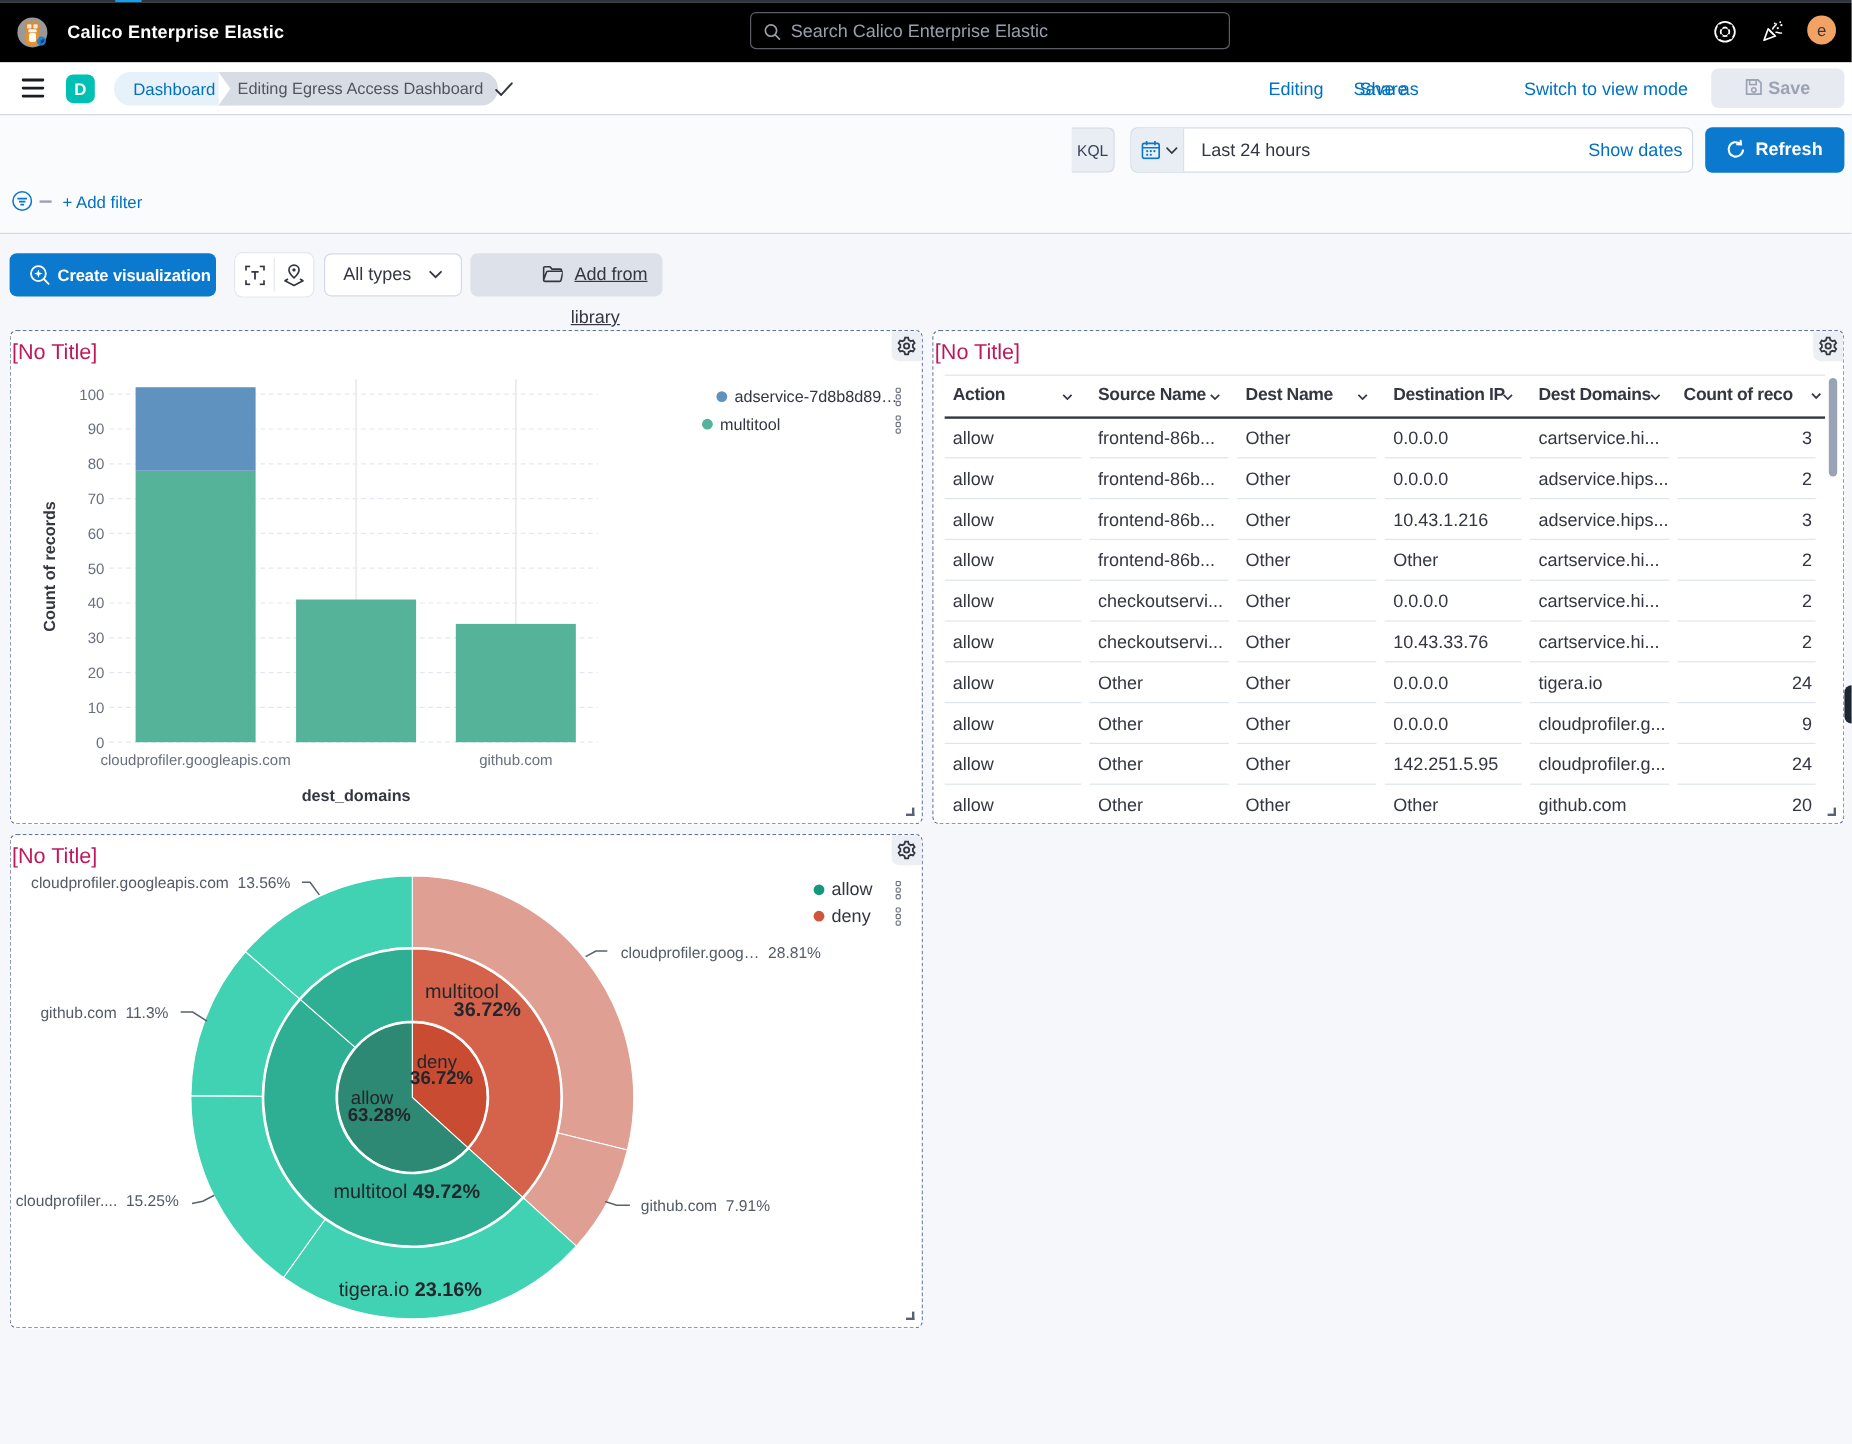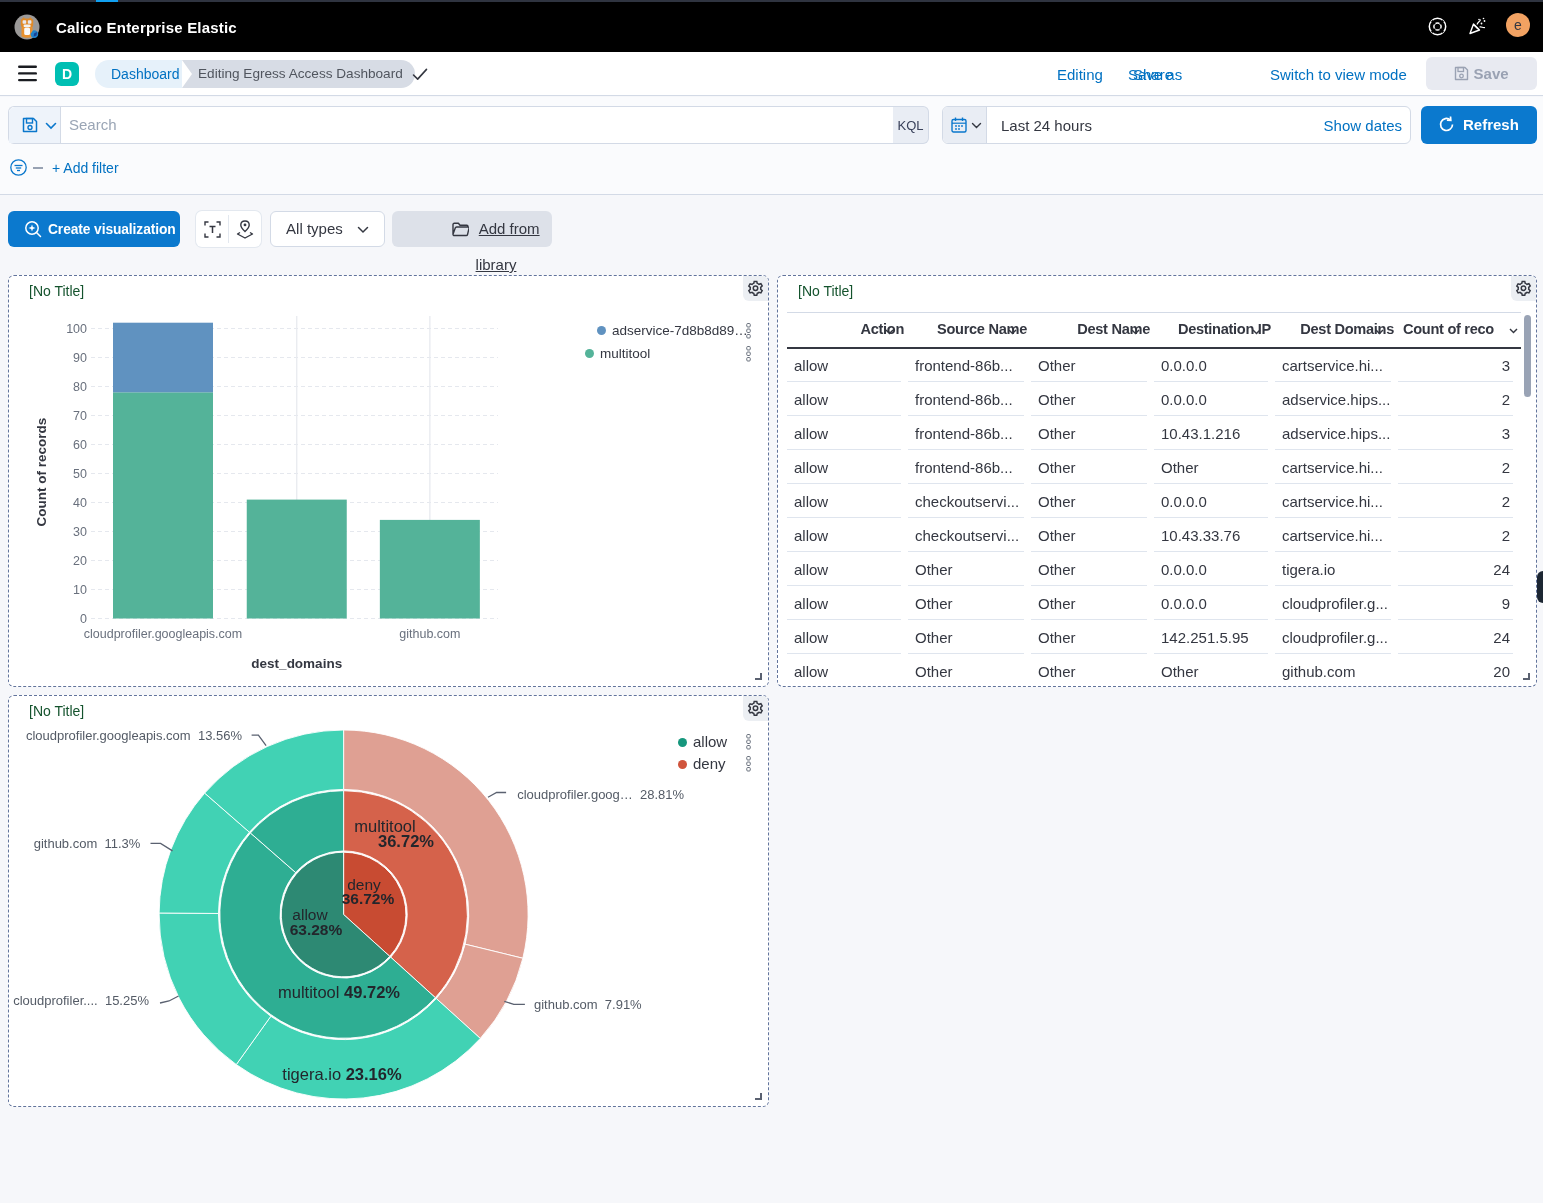--- a/index.html
+++ b/index.html
@@ -48,29 +48,29 @@
 .cviz { position:absolute; left:8px; top:211px; width:172px; height:36px; background:#0b79ce; border-radius:6px; color:#fff; font-size:15px; font-weight:bold; }
 .igroup { position:absolute; left:196px; top:211px; width:65px; height:36px; background:#fff; border-radius:6px; box-shadow:0 0 0 1px #e3e8ef; }
 .alltypes { position:absolute; left:270px; top:211px; width:115px; height:36px; background:#fff; border:1px solid #d3dae6; border-radius:6px; color:#343741; font-size:15px; text-align:center; line-height:34px; }
 .addlib { position:absolute; left:392px; top:211px; width:160px; height:36px; background:#dde1e9; border-radius:6px; color:#343741; font-size:15px; font-weight:500; text-align:center; line-height:36px;padding-left:48px; }
 
 
 .panel { position:absolute; background:#fff; border:1px dashed #62749c; border-radius:6px; }
 .p1 { left:8px; top:275px; width:761px; height:412px; }
 .p2 { left:777px; top:275px; width:760px; height:412px; }
 .p3 { left:8px; top:695px; width:761px; height:412px; }
-.ptitle { position:absolute; left:20px; top:7px; font-size:14px; color:#14532d; }
+.ptitle { position:absolute; left:1px; top:7px; font-size:18px; color:#be185d; }
 .gearbox { position:absolute; right:0; top:0; width:25px; height:25px; background:#eceff3; border-radius:0 5px 0 6px; }
 .rhandle { position:absolute; right:6px; bottom:6px; width:7px; height:7px; border-right:2px solid #5a6170; border-bottom:2px solid #5a6170; }
 
 
 .tbl { position:absolute; left:9px; top:36px; width:734px; height:375px; overflow:hidden; font-size:15px; color:#343741; }
 .trow { position:absolute; left:0; width:734px; height:34px; }
 .tcell { position:absolute; top:0; height:33px; line-height:33px; border-bottom:1px solid #dfe5ee; white-space:nowrap; overflow:hidden; }
-.thead { font-weight:bold;text-align:right; } .thead .tcell { font-size:14.6px; letter-spacing:-0.3px; }
+.thead { font-weight:bold; } .thead .tcell { font-size:14.6px; letter-spacing:-0.3px; }
 .sidetab { position:absolute; left:1537px; top:571px; width:6px; height:32px; background:#1d2733; border-radius:6px 0 0 6px; }
 .legrow { position:absolute; font-size:13.5px; color:#343741; white-space:nowrap; }
 .ldot { display:inline-block; width:9px; height:9px; border-radius:50%; margin-right:6px; }
 </style>
 </head>
 <body>
 <div id="root">
   <div class="topstrip">
       <div class="loadseg"></div>
     </div>
@@ -83,20 +83,27 @@
 <rect x="6.8" y="4.5" width="12.4" height="9" rx="3" fill="#e08a28"></rect>
 <rect x="8.6" y="6.3" width="3.6" height="3.4" rx="0.8" fill="#e8e8ee"></rect>
 <rect x="13.8" y="6.3" width="3.6" height="3.4" rx="0.8" fill="#e8e8ee"></rect>
 <rect x="9.6" y="10.4" width="7" height="2.8" rx="1.2" fill="#f3f3f3"></rect>
 <path d="M7.5 13 h11 v9.5 a12.5 12.5 0 0 1 -11 0 Z" fill="#e8912f"></path>
 <rect x="10.2" y="13.5" width="5.8" height="7.5" rx="1.5" fill="#fbfbfb"></rect>
 <path d="M19 16.5 c2.6-0.6 5 0.8 5.2 3.2 c0.2 2.6-2 4.6-4.4 4.2 c-2.2-0.4-3.4-2.2-3.2-4.2 Z" fill="#2282c8"></path>
 <path d="M20 19.5 l3-1.5 -0.5 3.5 -2.8 1 Z" fill="#1a3f92"></path>
 </svg></div>
     <div class="hdr-title">Calico Enterprise Elastic</div>
+    <div class="hdr-search">
+      <svg class="abs" style="left:10px;top:8px;" width="16" height="16" viewBox="0 0 16 16">
+<circle cx="6.5" cy="6.5" r="4.7" fill="none" stroke="#98a0ab" stroke-width="1.4"></circle>
+<line x1="10" y1="10" x2="14" y2="14" stroke="#98a0ab" stroke-width="1.4"></line>
+</svg>
+      <div class="ph">Search Calico Enterprise Elastic</div>
+    </div>
     <svg class="abs" style="left:1428px;top:15px;" width="19" height="19" viewBox="0 0 19 19">
 <circle cx="9.5" cy="9.5" r="8.2" fill="none" stroke="#fff" stroke-width="1.5"></circle>
 <circle cx="9.5" cy="9.5" r="3.6" fill="none" stroke="#fff" stroke-width="1.5"></circle>
 <line x1="3.8" y1="3.8" x2="7" y2="7" stroke="#000" stroke-width="2.2"></line>
 <line x1="15.2" y1="3.8" x2="12" y2="7" stroke="#000" stroke-width="2.2"></line>
 <line x1="3.8" y1="15.2" x2="7" y2="12" stroke="#000" stroke-width="2.2"></line>
 <line x1="15.2" y1="15.2" x2="12" y2="12" stroke="#000" stroke-width="2.2"></line>
 </svg>
 <svg class="abs" style="left:1468px;top:14px;" width="20" height="20" viewBox="0 0 20 20">
 <path d="M5.5 8 L2 17.5 L11.5 14 Z" fill="none" stroke="#fff" stroke-width="1.4" stroke-linejoin="round"></path>
@@ -128,33 +135,20 @@
     <div class="hlink" style="left:1128px;text-align:center;">Save as</div>
     <div class="hlink" style="left:1270px;">Switch to view mode</div>
     <div class="savebtn"><svg width="15" height="15" viewBox="0 0 15 15" style="vertical-align:-2px;">
 <path d="M1.5 1.5 h9.5 l2.5 2.5 v9.5 h-12 Z" fill="none" stroke="#9aa2b3" stroke-width="1.4" stroke-linejoin="round"></path>
 <rect x="4" y="1.5" width="5.5" height="4" fill="none" stroke="#9aa2b3" stroke-width="1.3"></rect>
 <circle cx="7.5" cy="10" r="1.8" fill="none" stroke="#9aa2b3" stroke-width="1.3"></circle>
 </svg> Save</div>
   </div>
 
   <div class="qsec">
-    <div class="qinput">
-        <div class="qleft">
-          <svg class="abs" style="left:13px;top:10px;" width="16" height="16" viewBox="0 0 16 16">
-<path d="M1.5 1.5 h10 l3 3 v10 h-13 Z" fill="none" stroke="#0a77cc" stroke-width="1.5" stroke-linejoin="round"></path>
-<rect x="4.5" y="1.5" width="6" height="4.5" fill="none" stroke="#0a77cc" stroke-width="1.4"></rect>
-<circle cx="8" cy="10.5" r="2" fill="none" stroke="#0a77cc" stroke-width="1.4"></circle>
-</svg>
-<svg class="abs" style="left:36px;top:15px;" width="12" height="8" viewBox="0 0 12 8">
-<polyline points="1.5,1.5 6,6 10.5,1.5" fill="none" stroke="#0a77cc" stroke-width="1.6" stroke-linecap="round"></polyline>
-</svg>
-        </div>
-        <div class="qph">Search</div>
-      </div>
     <div class="kql">KQL</div>
     <div class="dpick">
       <div class="dcal">
           <svg class="abs" style="left:8px;top:10px;" width="16" height="16" viewBox="0 0 16 16">
 <rect x="1" y="2.5" width="14" height="12.5" rx="1.5" fill="none" stroke="#0a77cc" stroke-width="1.4"></rect>
 <line x1="4.5" y1="0.5" x2="4.5" y2="4" stroke="#0a77cc" stroke-width="1.4"></line>
 <line x1="11.5" y1="0.5" x2="11.5" y2="4" stroke="#0a77cc" stroke-width="1.4"></line>
 <line x1="1" y1="6.2" x2="15" y2="6.2" stroke="#0a77cc" stroke-width="1.2"></line>
 <circle cx="5" cy="9" r="0.9" fill="#0a77cc"></circle>
             <circle cx="8" cy="9" r="0.9" fill="#0a77cc"></circle>

